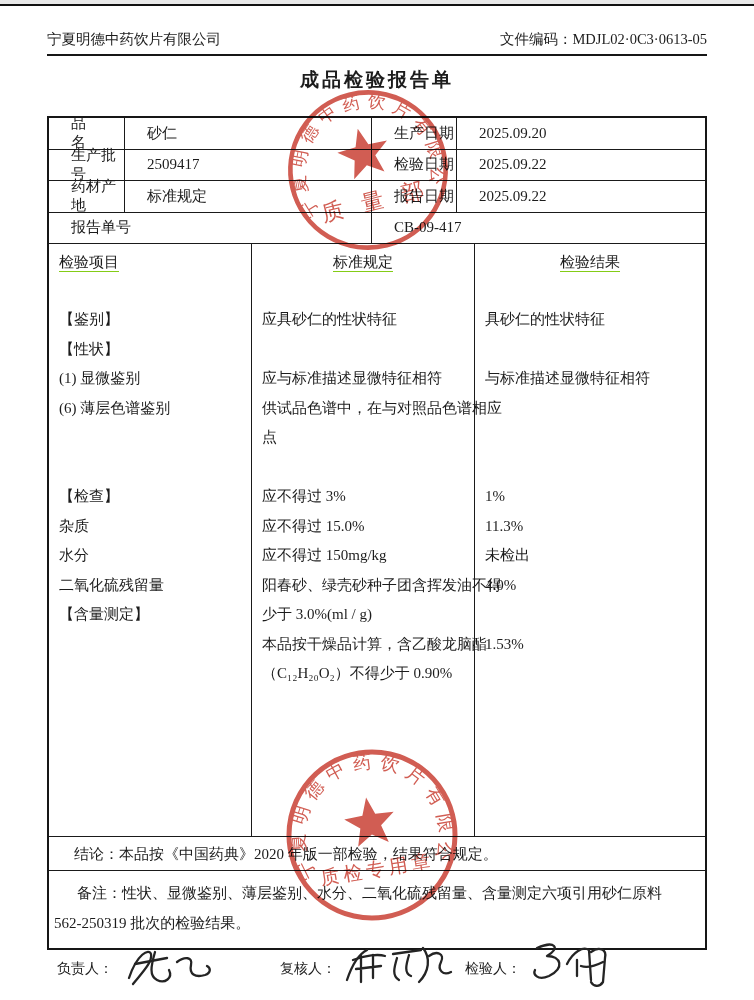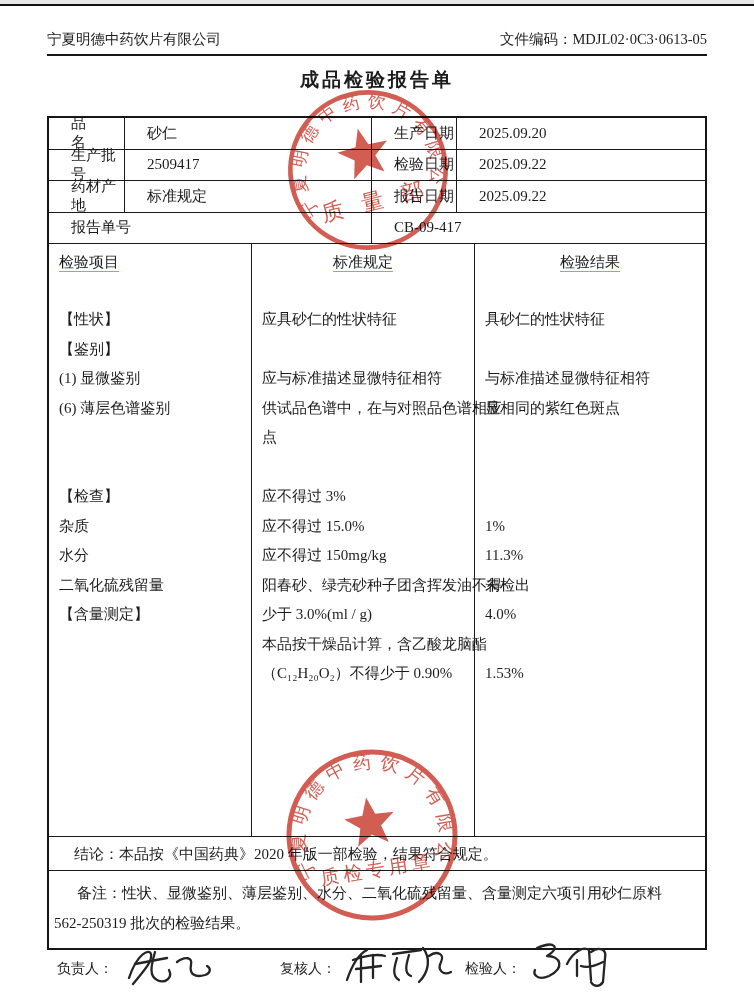--- a/index.html
+++ b/index.html
@@ -108,22 +108,22 @@
       <div class="c w-v2">2025.09.22</div>
     </div>
     <div class="row info-row">
       <div class="c vr w-rl">报告单号</div>
       <div class="c w-rv">CB-09-417</div>
     </div>
 
     <div class="main-row">
       <div class="mcol mc1 vr">
         <div class="mhead left"><span class="u">检验项目</span></div>
+        <div class="tline">【鉴别】</div>
         <div class="tline">【性状】</div>
-        <div class="tline">【鉴别】</div>
         <div class="tline">(1) 显微鉴别</div>
         <div class="tline">(6) 薄层色谱鉴别</div>
         <div class="tline"></div>
         <div class="tline"></div>
         <div class="tline">【检查】</div>
         <div class="tline">杂质</div>
         <div class="tline">水分</div>
         <div class="tline">二氧化硫残留量</div>
         <div class="tline">【含量测定】</div>
         <div class="tline"></div>
@@ -144,21 +144,20 @@
         <div class="tline">阳春砂、绿壳砂种子团含挥发油不得</div>
         <div class="tline">少于 3.0%(ml / g)</div>
         <div class="tline">本品按干燥品计算，含乙酸龙脑酯</div>
         <div class="tline">（C₁₂H₂₀O₂）不得少于 0.90%</div>
       </div>
       <div class="mcol mc3">
         <div class="mhead center"><span class="u">检验结果</span></div>
         <div class="tline">具砂仁的性状特征</div>
         <div class="tline"></div>
         <div class="tline">与标准描述显微特征相符</div>
-        <div class="tline">显相同的紫红色斑点</div>
         <div class="tline"></div>
         <div class="tline"></div>
         <div class="tline"></div>
         <div class="tline">1%</div>
         <div class="tline">11.3%</div>
         <div class="tline">未检出</div>
         <div class="tline">4.0%</div>
         <div class="tline"></div>
         <div class="tline">1.53%</div>
         <div class="tline"></div>

